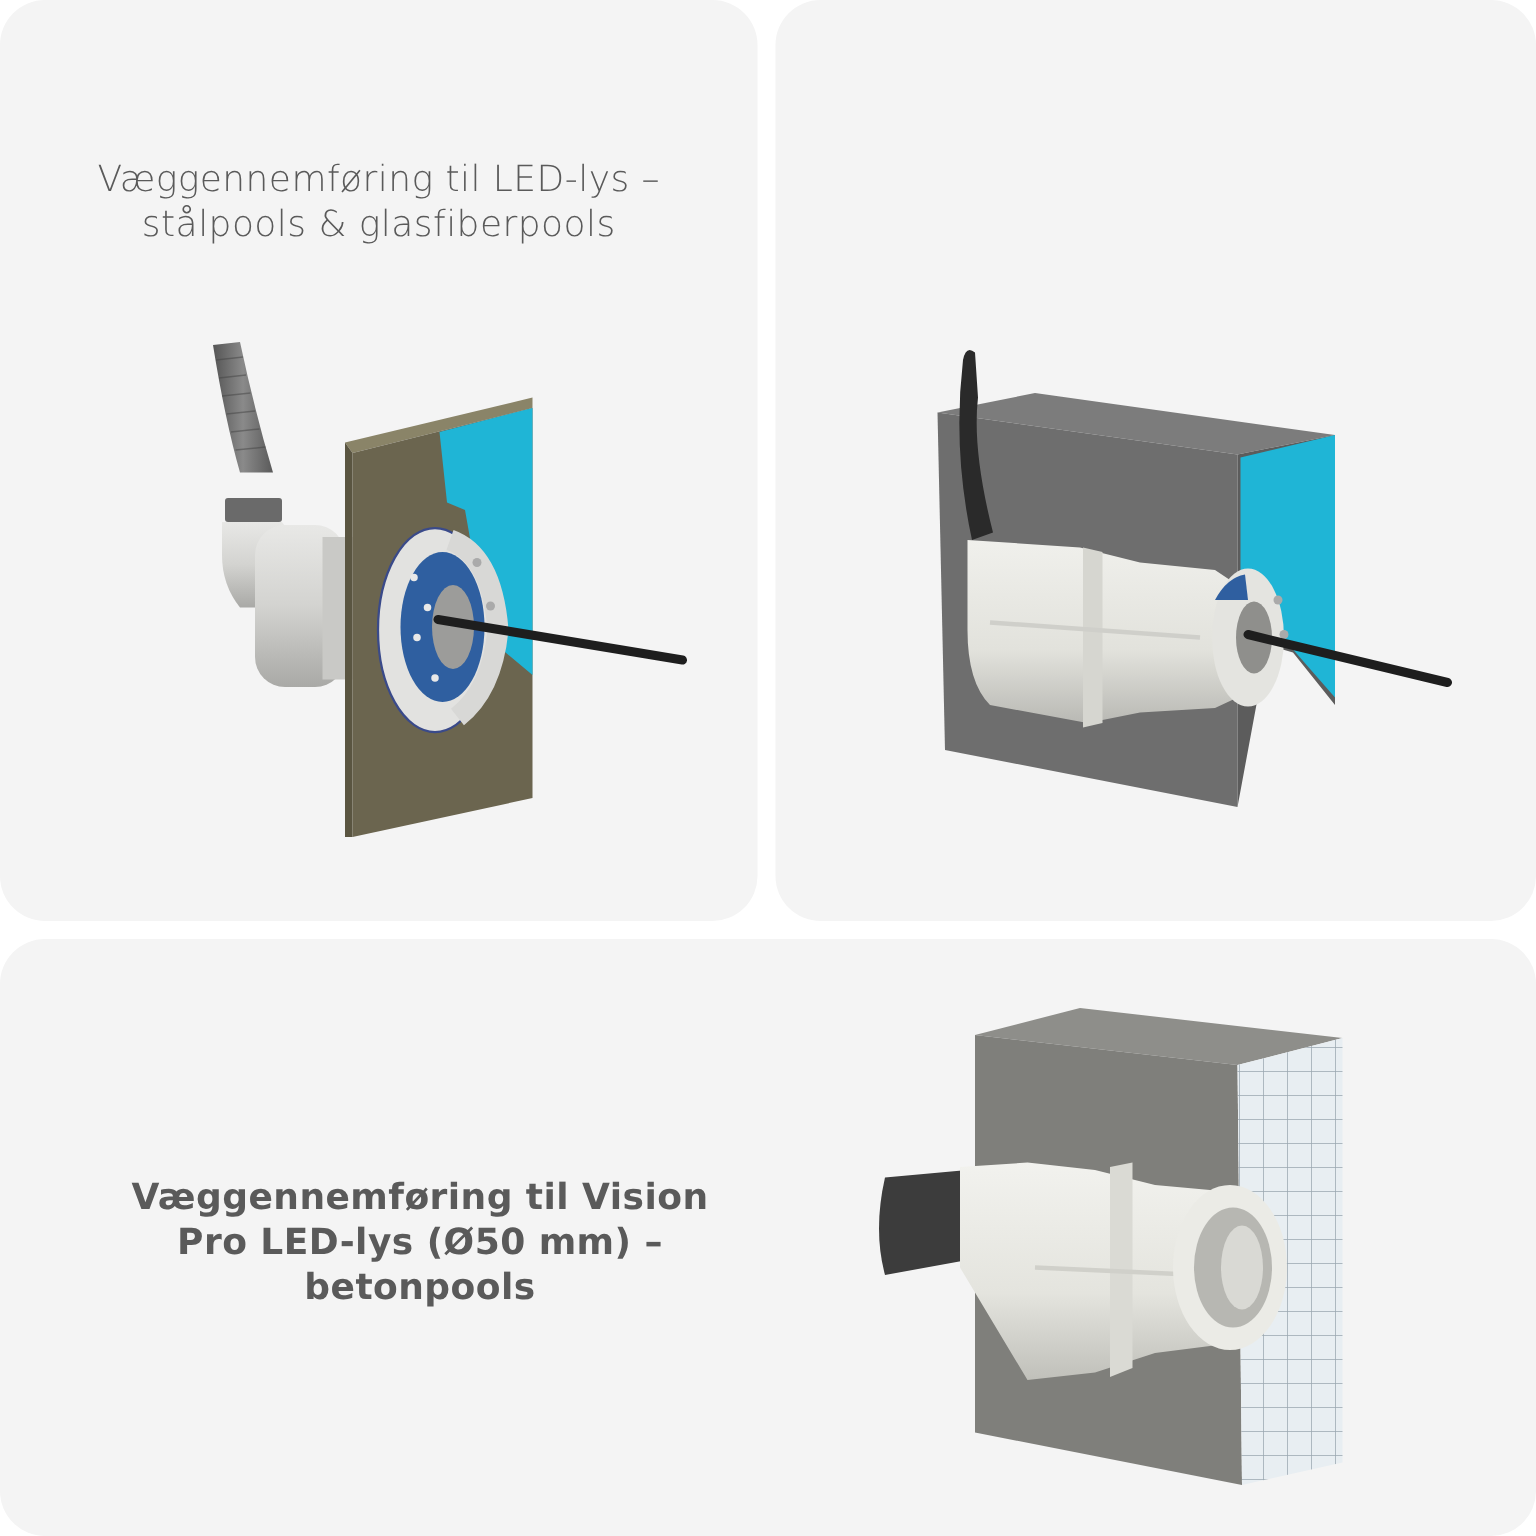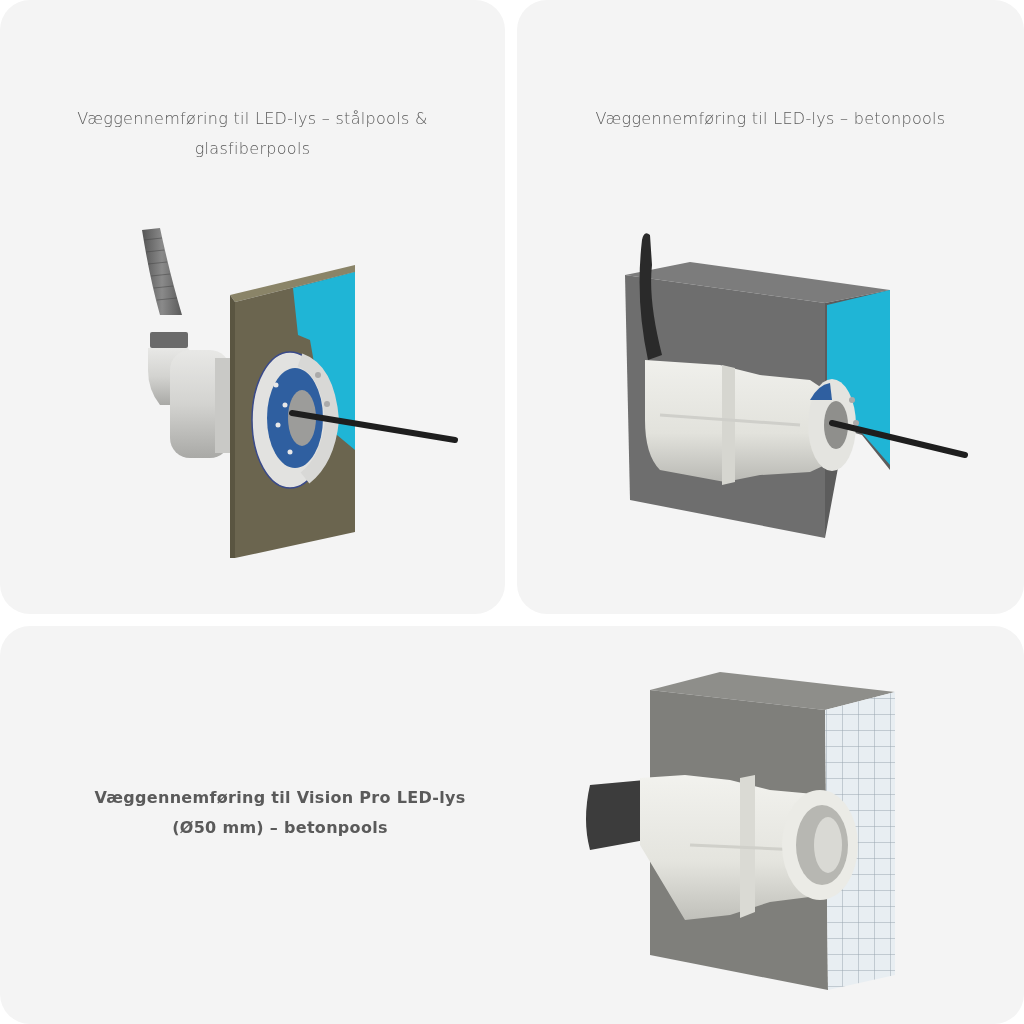--- a/index.html
+++ b/index.html
@@ -2,21 +2,21 @@
 <html><head>
   <meta charset="utf-8">
   <style>
     html, body { margin: 0; padding: 0; background: #ffffff; }
     body { width: 1024px; height: 1024px; position: relative; overflow: hidden;
            font-family: "DejaVu Sans", sans-serif; }
     .card { position: absolute; background: #f4f4f4; border-radius: 30px; overflow: hidden; }
     #card-1 { left: 0; top: 0; width: 505px; height: 614px; }
     #card-2 { left: 517px; top: 0; width: 507px; height: 614px; }
     #card-3 { left: 0; top: 626px; width: 1024px; height: 398px; }
-    .title { position: absolute; color: #5a5a5a; font-size: 16px; line-height: 30px;
+    .title { position: absolute; color: #5a5a5a; font-size: 24px; line-height: 30px;
              text-align: center; letter-spacing: 0.3px; font-weight: 300; }
     #card-1 .title { left: 60px; width: 385px; top: 104px; }
     #card-2 .title { left: 60px; width: 387px; top: 104px; }
     #card-3 .title { left: 80px; width: 400px; top: 157px; font-weight: bold; }
     .illus { position: absolute; }
     #card-1 .illus { left: 120px; top: 220px; width: 360px; height: 360px; }
     #card-2 .illus { left: 83px; top: 220px; width: 380px; height: 320px; }
     #card-3 .illus { left: 570px; top: 24px; width: 340px; height: 370px; }
   </style>
 </head>
@@ -70,21 +70,20 @@
     <circle cx="156" cy="165" r="2.5" fill="#e8e8e8"></circle>
       <circle cx="158" cy="205" r="2.5" fill="#e8e8e8"></circle>
     <circle cx="170" cy="232" r="2.5" fill="#e8e8e8"></circle>
       <circle cx="165" cy="185" r="2.5" fill="#e8e8e8"></circle>
 
     <line x1="172" y1="193" x2="335" y2="220" stroke="#1e1e1e" stroke-width="6" stroke-linecap="round"></line>
   </svg>
 </div>
 
 <div class="card" id="card-2">
-  <div class="title">Væggennemføring til LED-lys – betonpools</div>
   <svg class="illus" viewBox="0 0 380 320">
     <defs>
       <linearGradient id="g2body" x1="0" y1="0" x2="0" y2="1">
         <stop offset="0" stop-color="#f0f0ec"></stop>
           <stop offset="0.6" stop-color="#e2e2dc"></stop>
           <stop offset="1" stop-color="#b9b9b4"></stop>
       </linearGradient>
     </defs>
 
     <polygon points="25,55 90,42 290,70 225,83" fill="#7c7c7c"></polygon>

